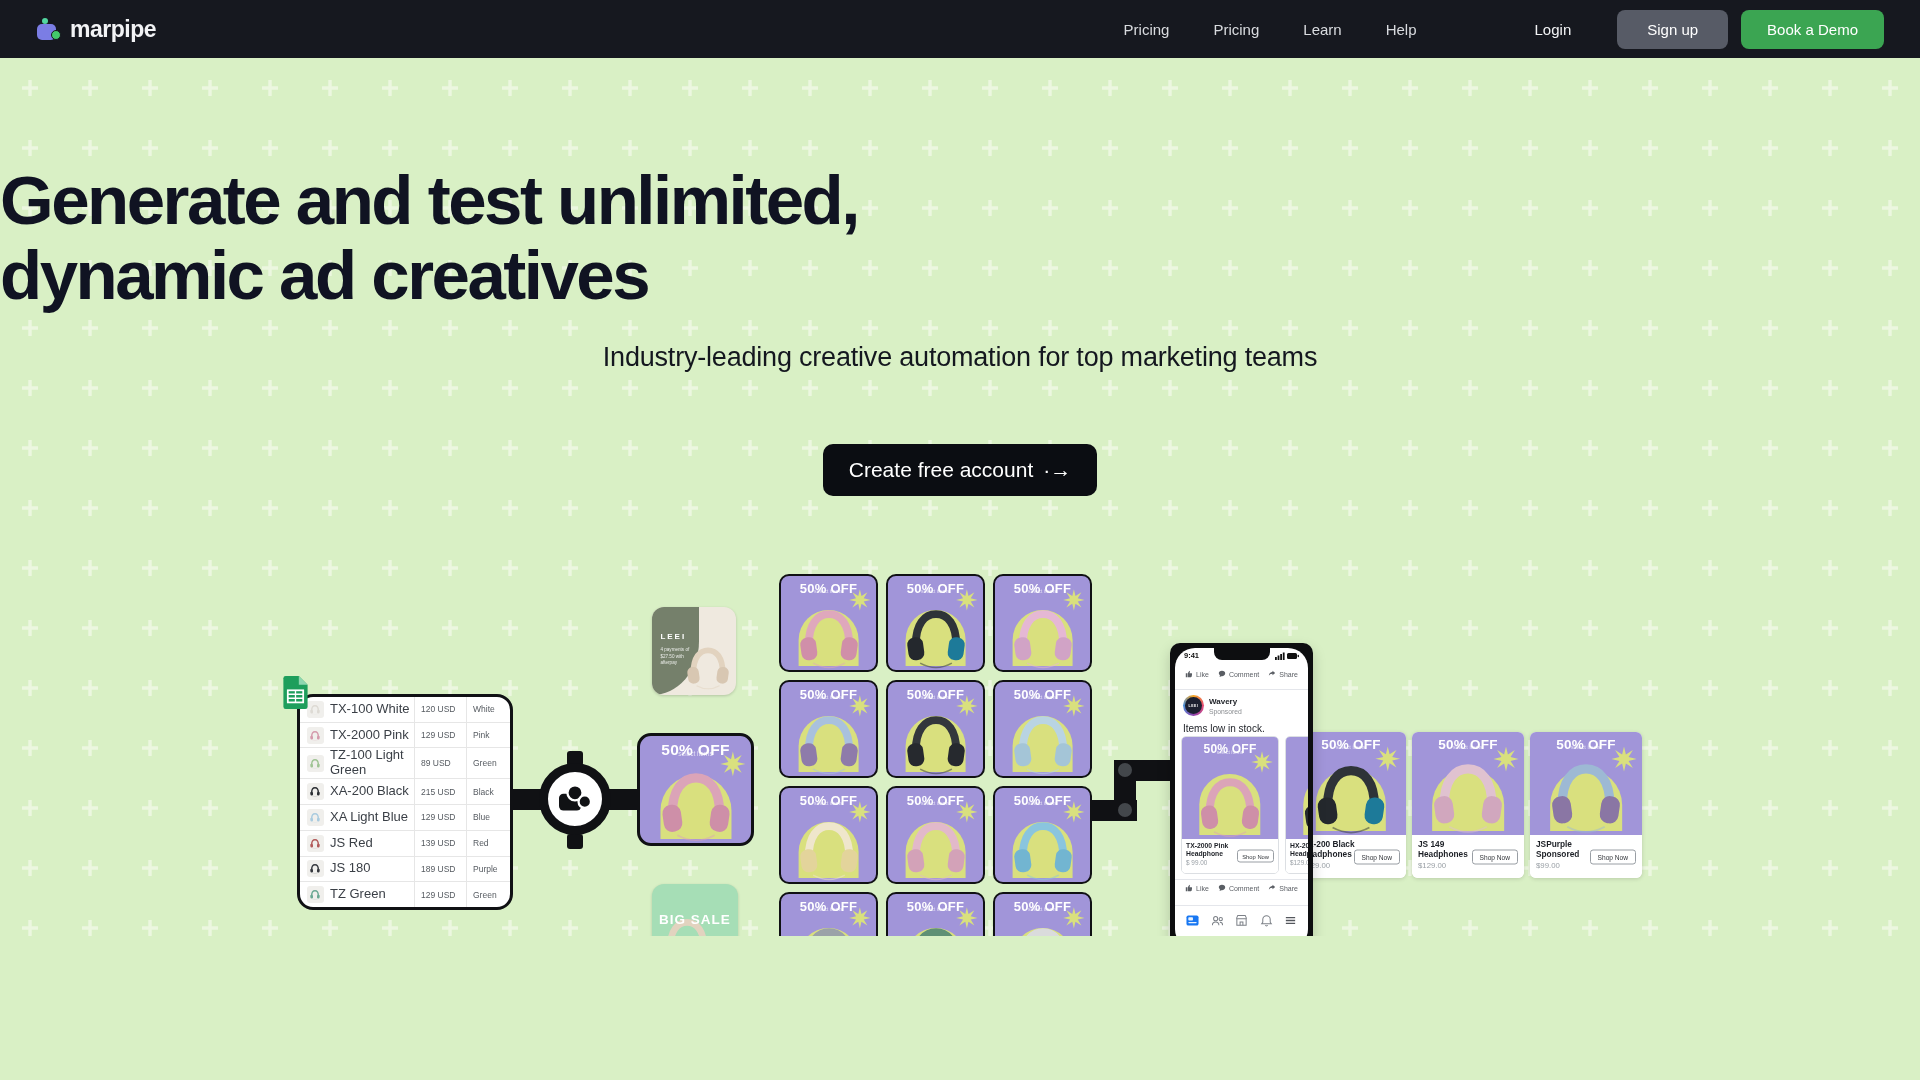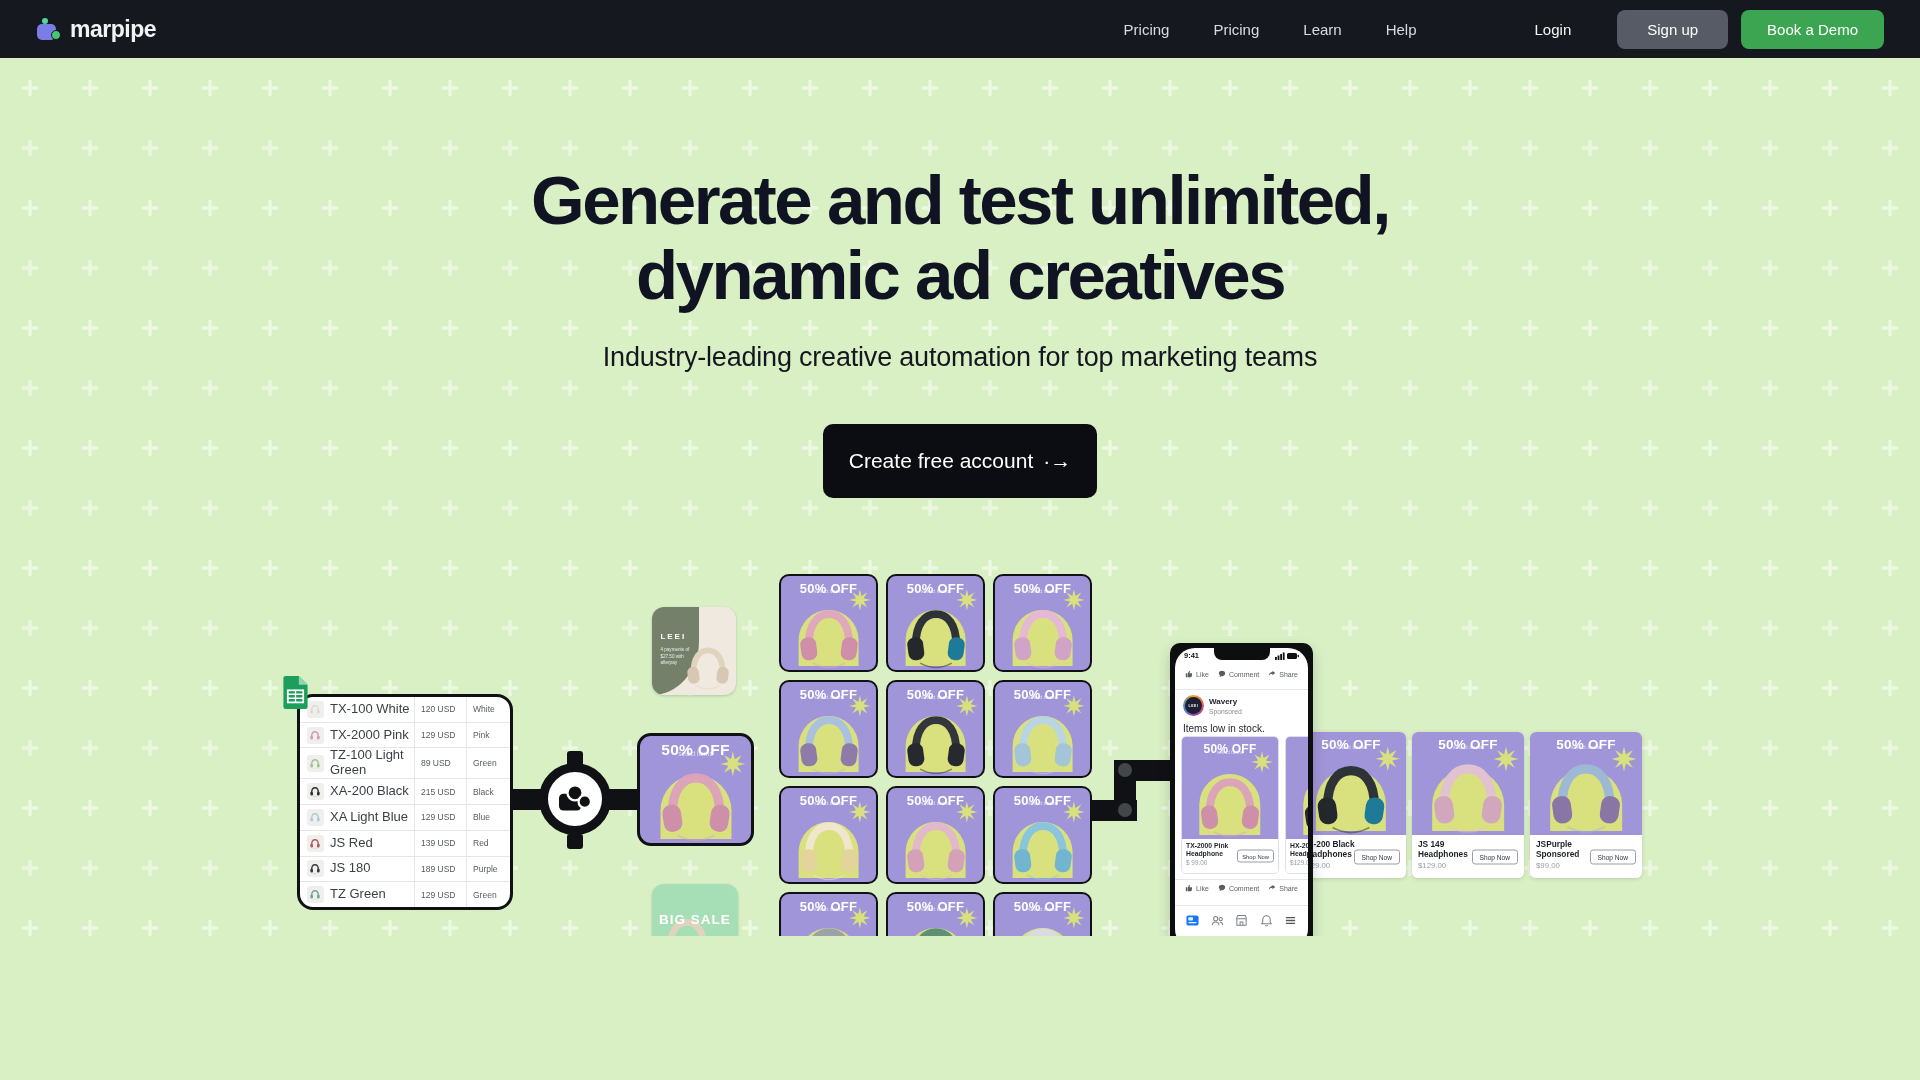--- a/index.html
+++ b/index.html
@@ -21,27 +21,27 @@
   .nav-login { color:#F2F3F5; font-size:15px; margin-left:118px; cursor:pointer; text-decoration:none; }
   .btn-signup { margin-left:46px; background:var(--signup_gray,#575B66); color:#fff; font-size:15px; border:none;
     border-radius:8px; padding:11px 30px; cursor:pointer; }
   .btn-demo { margin-left:13px; background:var(--green,#3BA552); color:#fff; font-size:15px; border:none;
     border-radius:8px; padding:11px 26px; cursor:pointer; }
 
   
   .plus-layer { position:absolute; left:0; top:58px; z-index:0; }
 
   
-  .hero-title { position:absolute; top:163px; left:0; width:100%; text-align:center; z-index:2;
+  .hero-title { position:absolute; top:163px; left:0; width:100%; text-align:left; z-index:2;
     color:var(--ink,#101322); font-size:69px; font-weight:bold; letter-spacing:-2.5px; line-height:1.09; }
   .hero-sub { position:absolute; top:342px; left:0; width:100%; text-align:center; z-index:2;
     color:#14171F; font-size:27px; letter-spacing:-0.2px; }
   .cta-wrap { position:absolute; top:424px; left:0; width:100%; display:flex; justify-content:center; z-index:2; }
   .btn-cta { background:var(--cta_black,#0B0D12); color:#fff; border:none; border-radius:10px;
-    padding:25px 26px; font-size:21px; display:flex; align-items:center; gap:10px; cursor:pointer; }
+    padding:14px 26px; font-size:21px; display:flex; align-items:center; gap:10px; cursor:pointer;margin-top:20px; }
   .btn-cta .arrow { font-size:21px; }
 
   
   .abs { position:absolute; }
   .ad-tile { position:relative; background:var(--purple,#A195D9); overflow:hidden; }
   .ad-tile .offer { position:absolute; top:5%; width:100%; text-align:center; color:#fff; font-weight:bold;
     font-size:1em; letter-spacing:0.02em; z-index:3; }
   .ad-tile .offer-sub { position:absolute; top:calc(6% + 1.1em); width:100%; text-align:center;
     color:rgba(255,255,255,0.72); font-size:0.42em; z-index:3; }
   .ad-tile .arch { position:absolute; left:50%; transform:translateX(-50%); bottom:4%;

